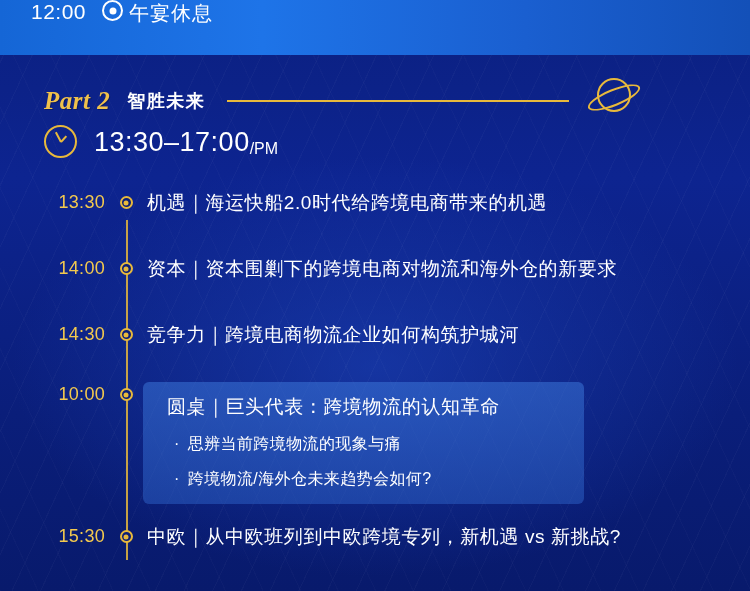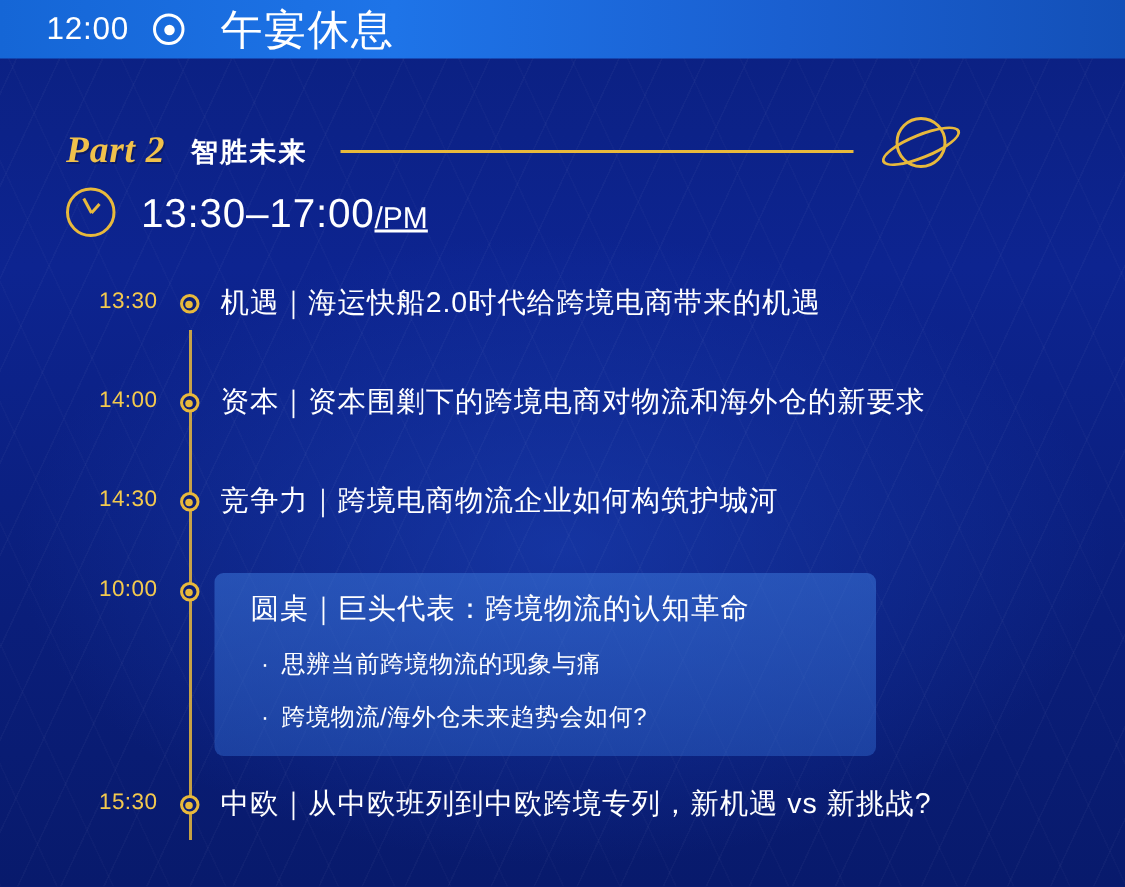--- a/index.html
+++ b/index.html
@@ -48,24 +48,23 @@
       rgba(255,255,255,0) 34px
     );
     pointer-events: none;
   }
 
   
   .topbar {
     position: absolute;
     left: 0; top: 0;
     width: 750px;
-    height: 39px;
+    height: 55px;
     background: linear-gradient(90deg, #1566d6 0%, #1e74e8 35%, #1a5fd0 70%, #1350b8 100%);
     display: flex;
-    align-items: center;
     z-index: 5;
   }
   .topbar-time {
     color: #ffffff;
     font-size: 21px;
     letter-spacing: 0.5px;
     margin-left: 31px;
     font-family: "Liberation Sans", sans-serif;
   }
   .topbar-dot {
@@ -81,22 +80,22 @@
     position: absolute;
     left: 50%; top: 50%;
     transform: translate(-50%,-50%);
     width: 7px; height: 7px;
     border-radius: 50%;
     background: #ffffff;
     display: block;
   }
   .topbar-title {
     color: #ffffff;
-    font-size: 28px;
-    margin-left: 24px;
+    font-size: 20px;
+    margin-left: 6px;
     letter-spacing: 1px;
   }
 
   
   .part-row {
     position: absolute;
     left: 0; top: 78px;
     width: 750px;
     height: 46px;
     display: flex;
@@ -187,22 +186,21 @@
   }
   .timerange-text {
     margin-left: 17px;
     color: #ffffff;
     font-size: 27px;
     letter-spacing: 0.5px;
     font-family: "Liberation Sans", sans-serif;
   }
   .timerange-suffix {
     color: #ffffff;
-    font-size: 20px;
-    text-decoration: underline;
+    font-size: 16px;
   }
 
   
   .agenda {
     position: absolute;
     left: 0; top: 190px;
     width: 750px;
     z-index: 4;
   }
   .vline {
@@ -218,21 +216,21 @@
     position: relative;
     display: flex;
     align-items: flex-start;
     min-height: 40px;
   }
   .row-time {
     width: 105px;
     flex: 0 0 auto;
     text-align: right;
     color: #f3c94e;
-    font-size: 15px;
+    font-size: 18px;
     padding-top: 2px;
     font-family: "Liberation Sans", sans-serif;
     letter-spacing: 0.3px;
   }
   .row-marker {
     width: 42px;
     flex: 0 0 auto;
     display: flex;
     justify-content: center;
     padding-top: 6px;

